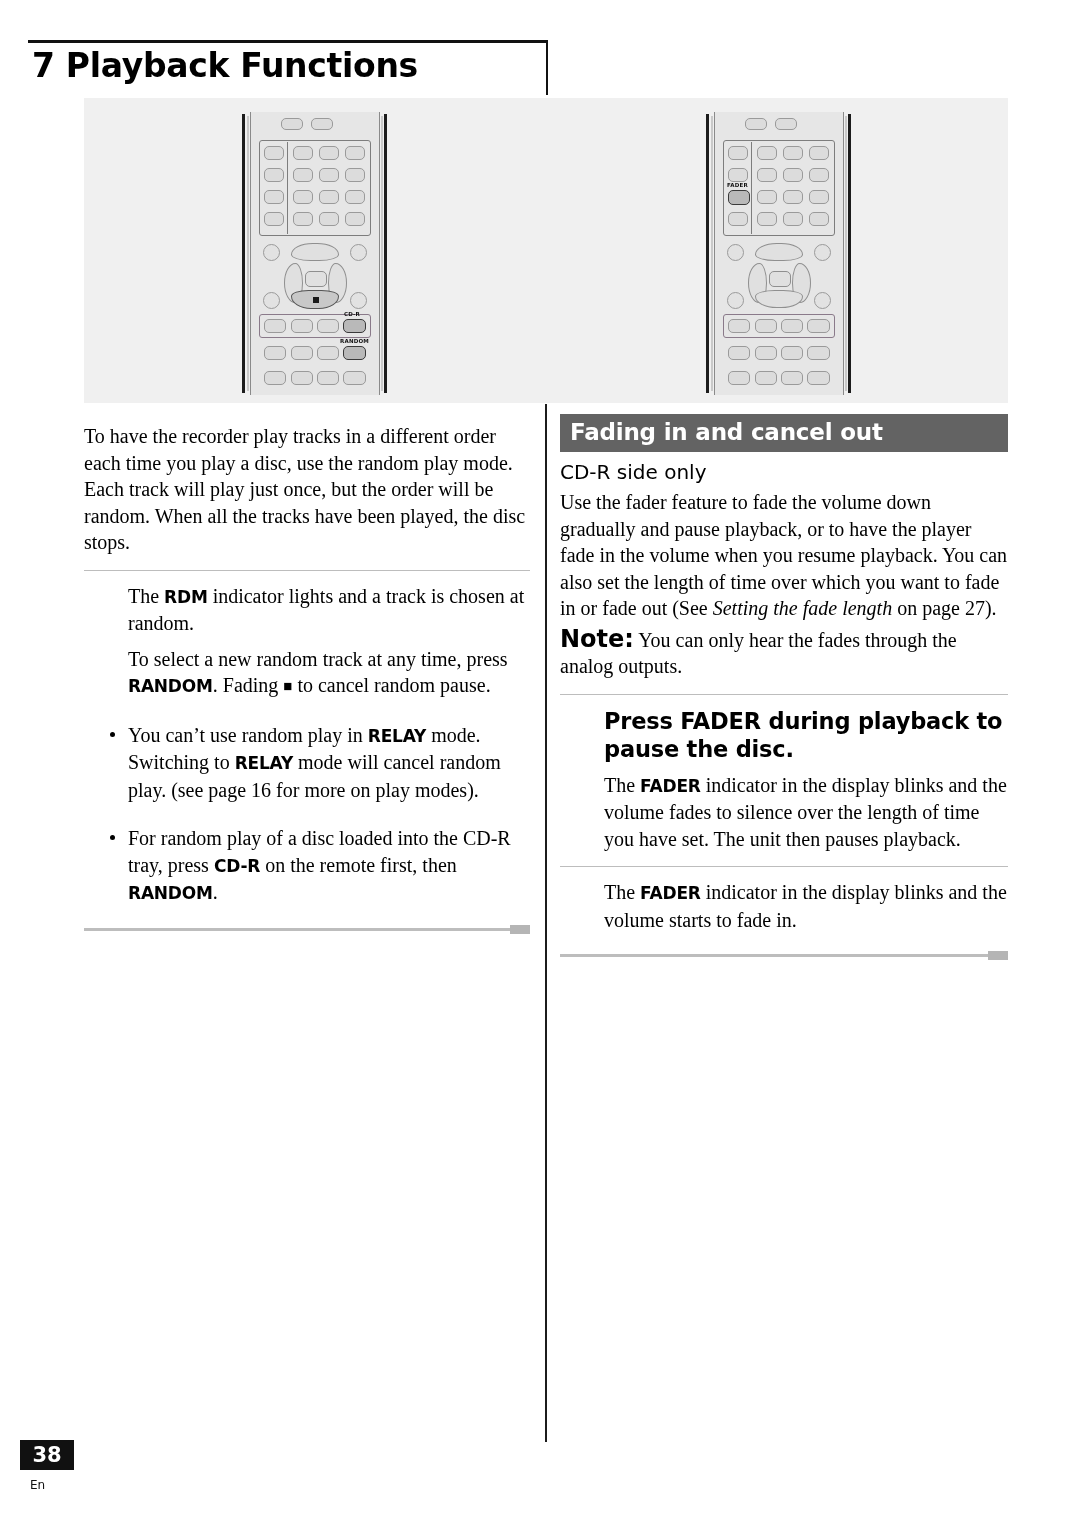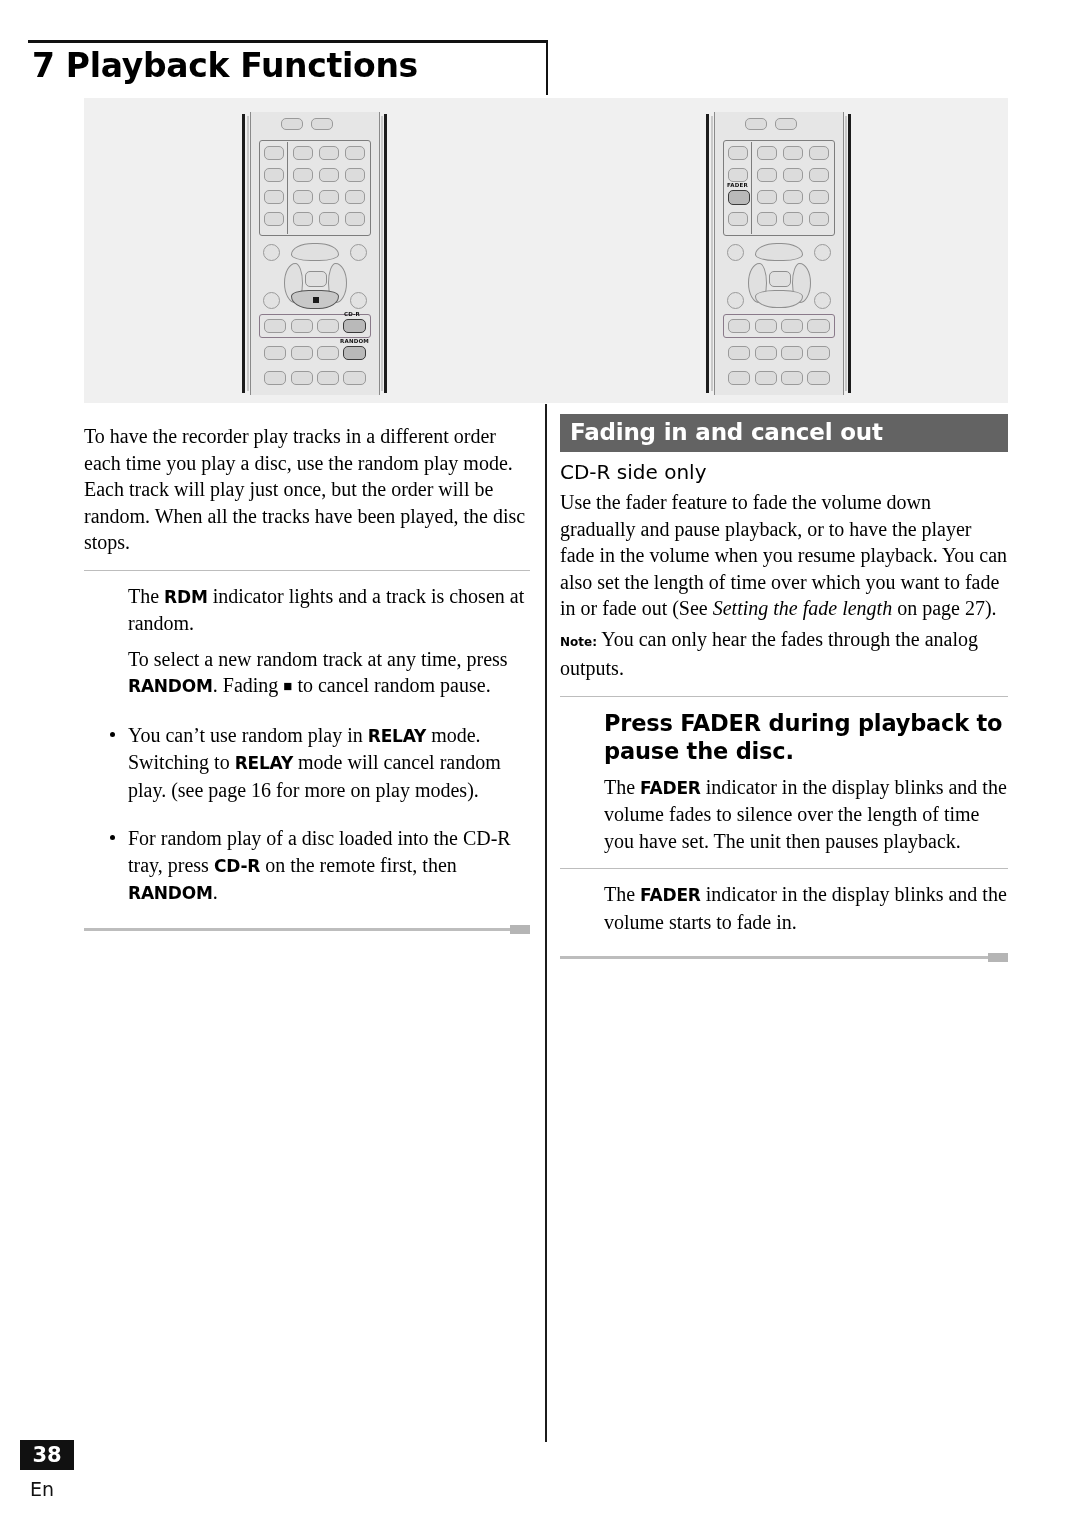--- a/index.html
+++ b/index.html
@@ -197,21 +197,21 @@
 
   .kw {
     font-family: "DejaVu Sans", "Liberation Sans", sans-serif;
     font-weight: bold;
     font-size: 17px;
     letter-spacing: -0.2px;
   }
   .note-kw {
     font-family: "DejaVu Sans", "Liberation Sans", sans-serif;
     font-weight: bold;
-    font-size: 12px;
+    font-size: 24px;
   }
   .it { font-style: italic; }
   .stopglyph { font-size: 15px; vertical-align: 1px; }
 
   .indented { padding-left: 44px; }
   .bullet-row {
     position: relative;
     padding-left: 44px;
     margin-top: 22px;
   }
@@ -266,21 +266,21 @@
     font-weight: bold;
     font-size: 21px;
     line-height: 30px;
     text-align: center;
   }
   #lang-code {
     position: absolute;
     left: 30px;
     top: 1478px;
     font-family: "DejaVu Sans", "Liberation Sans", sans-serif;
-    font-size: 19px;
+    font-size: 12px;
     color: #111;
   }
 </style>
 </head>
 <body>
 
 <div id="title-block">
   <div id="chapter-title">7 Playback Functions</div>
 </div>
 

